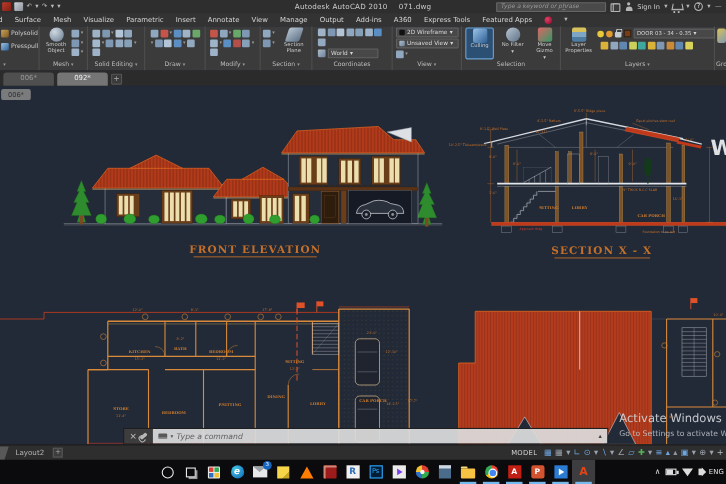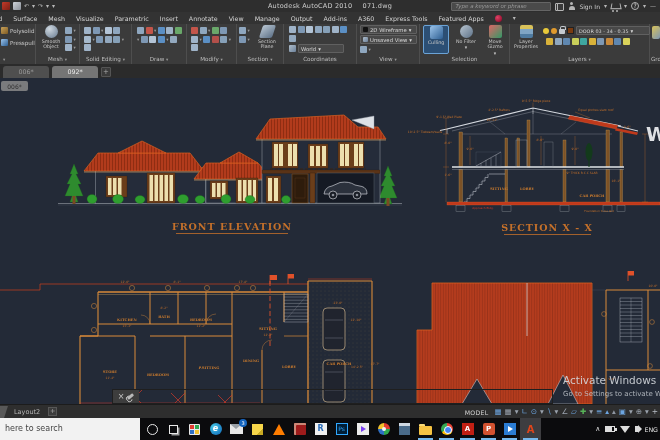--- a/index.html
+++ b/index.html
@@ -727,20 +727,26 @@
     <text x="563" y="306" font-size="10.5" fill="#d5d9de" opacity="0.9">Activate Windows</text>
     <text x="563" y="318" font-size="7" fill="#c2c7cd" opacity="0.85">Go to Settings to activate W</text>
   </g>
 </svg>
 
 <div id="cmdbar">
   <div id="cmd-left">
     <span id="cmd-close">×</span>
     <span class="wrench"></span>
   </div>
+  <div id="cmd-input">
+    <span class="kbico"></span>
+    <span class="dd" style="color:#555;font-size:5px">▾</span>
+    <span id="cmd-ph">Type a command</span>
+    <span id="cmd-caret">▴</span>
+  </div>
 </div>
 
 <div id="bottombar">
   <span class="parttab"></span>
   <span id="layout-tab">Layout2</span>
   <span id="layout-add">+</span>
   <div id="status-right">
     <span id="model-lb">MODEL</span>
     <div id="status-icons">
         <span class="gi" style="color: rgb(109, 165, 224);">▦</span>
@@ -761,21 +767,20 @@
         <span class="gi" style="color: rgb(109, 165, 224);">▣</span>
         <span class="gi" style="color: rgb(154, 162, 173);">▾</span>
         <span class="gi" style="color: rgb(154, 162, 173);">⊕</span>
         <span class="gi" style="color: rgb(154, 162, 173);">▾</span>
         <span class="gi" style="color: rgb(184, 190, 198);">+</span>
       </div>
   </div>
 </div>
 
 <div id="taskbar">
-  <div id="tsearch">here to search</div>
   <div id="ticons">
     <div class="slot">
         <span class="cortana"></span>
       </div>
     <div class="slot">
         <span class="tview"></span>
       </div>
     <div class="slot">
         <span class="store">
           <i style="background:#e03c31"></i>

